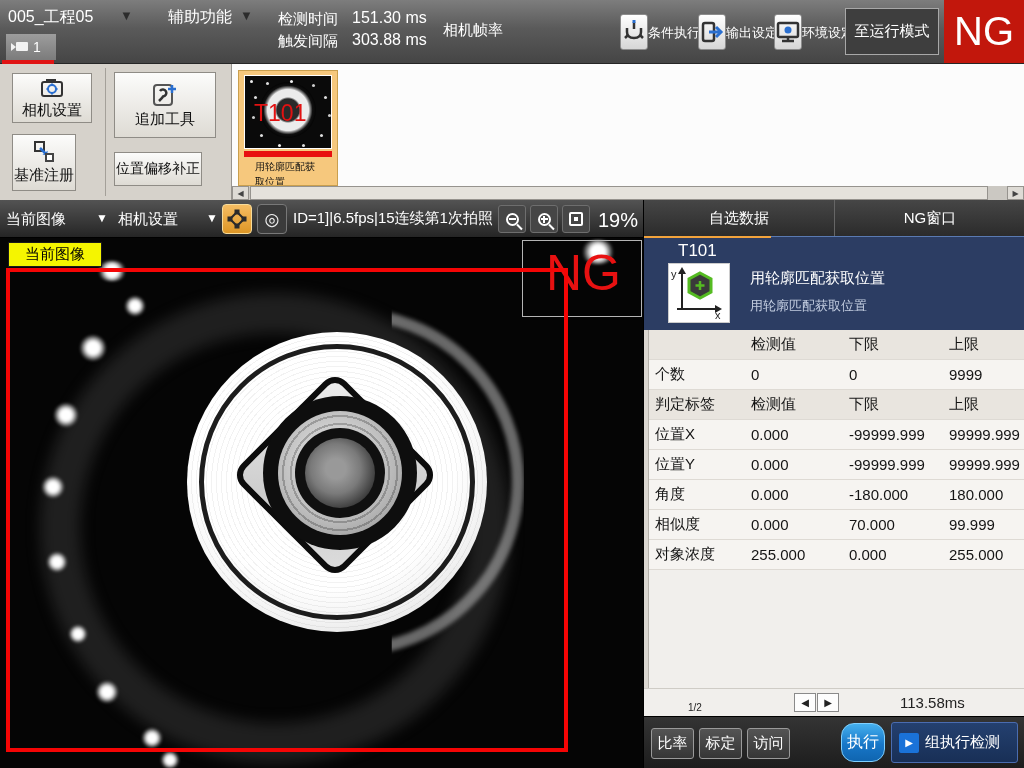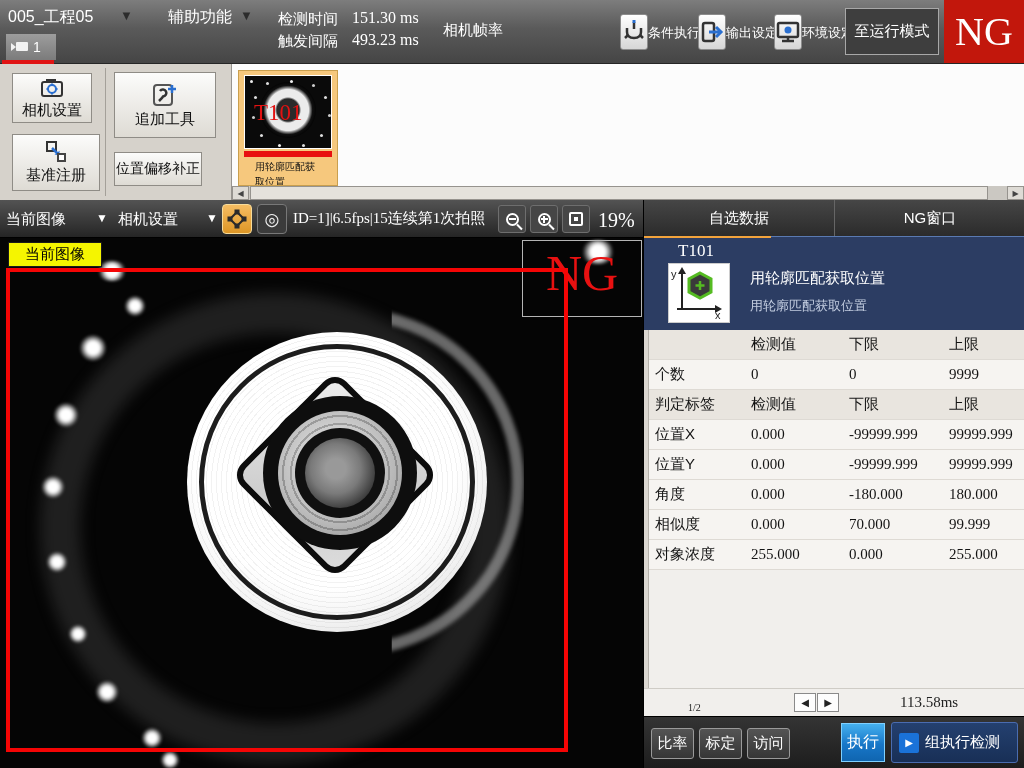--- a/index.html
+++ b/index.html
@@ -1,18 +1,18 @@
 <!DOCTYPE html>
 <html><head>
 <meta charset="utf-8">
 <style>
 *{margin:0;padding:0;box-sizing:border-box}
 html,body{width:1024px;height:768px}
 body{font-family:"Liberation Sans","DejaVu Sans",sans-serif;background:#000}
-.serif{font-family:Liberation Serif, serif}
+.serif{font-family:Liberation Sans, sans-serif}
 .screen{position:relative;width:1024px;height:768px;overflow:hidden;background:#ffffff}
 
 
 .header{position:absolute;left:0;top:0;width:1024px;height:64px;background:linear-gradient(#7d7d7d,#5a5a5a 45%,#454545);border-bottom:1px solid #262626}
 .proj{position:absolute;left:8px;top:7px;color:#fff;font-size:16px}
 .caret{position:absolute;color:#2c2c2c;font-size:13px}
 .caret.c1{left:120px;top:8px}
 .caret.c2{left:240px;top:8px}
 .aux{position:absolute;left:168px;top:7px;color:#fff;font-size:16px}
 .cam-tab{position:absolute;left:6px;top:34px;width:50px;height:26px;background:linear-gradient(#9d9d9d,#7b7b7b);display:flex;align-items:center;gap:4px;padding-left:5px;color:#fff;font-size:14px}
@@ -23,21 +23,21 @@
 .hbtn .ibox{width:38px;height:36px;background:linear-gradient(#ffffff,#d6d6d6);border:1px solid #8c8c8c;border-radius:3px;display:flex;align-items:center;justify-content:center}
 .hbtn .cap{color:#fff;font-size:13px;margin-top:2px;white-space:nowrap}
 .runmode{position:absolute;left:845px;top:8px;width:94px;height:47px;background:#3e3e3e;border:1px solid #a8a8a8;color:#fff;font-size:15px;display:flex;align-items:center;justify-content:center;cursor:pointer}
 .nghead{position:absolute;left:944px;top:0;width:80px;height:63px;background:#c2170c;color:#fff;display:flex;align-items:center;justify-content:center;font-size:40px}
 
 
 .left-panel{position:absolute;left:0;top:64px;width:232px;height:136px;background:#d6d2cb;border-right:1px solid #97948f}
 .lp-div{position:absolute;left:105px;top:4px;width:1px;height:128px;background:#a4a099}
 .lbtn{position:absolute;background:linear-gradient(#fcfcfb,#dedbd4);border:1px solid #8f8c86;color:#111;display:flex;flex-direction:column;align-items:center;justify-content:center;font-size:15px;gap:2px;cursor:pointer}
 #btn-cam{left:12px;top:9px;width:80px;height:50px}
-#btn-ref{left:12px;top:70px;width:88px;height:57px}
+#btn-ref{left:12px;top:70px;width:64px;height:57px}
 #btn-addtool{left:114px;top:8px;width:102px;height:66px}
 #btn-offset{left:114px;top:88px;width:88px;height:34px;font-size:14px}
 
 
 .tool-strip{position:absolute;left:232px;top:64px;width:792px;height:136px;background:#fcfcfc}
 .thumb-card{position:absolute;left:6px;top:6px;width:100px;height:116px;background:#f6c87d;border:1px solid #c99f4e;overflow:hidden;cursor:pointer}
 .thumb-img{position:absolute;left:5px;top:4px;width:88px;height:74px;background:#0a0a0a;border:1px solid #fff;overflow:hidden}
 .mc1{position:absolute;left:15px;top:6px;width:56px;height:56px;border-radius:50%;background:radial-gradient(circle,#2a2a2a 0 28%,#ececec 33% 52%,#8a8a8a 56%,#101010 62%,#050505 70%)}
 .mc-dots{position:absolute;left:5px;top:4px;width:3px;height:3px;border-radius:50%;background:#eee;box-shadow:16px 2px 0 #ddd,40px 0 0 #eee,62px 4px 0 #ccc,74px 16px 0 #ddd,4px 16px 0 #ddd,78px 34px 0 #ccc,2px 36px 0 #ccc,10px 54px 0 #ddd,70px 54px 0 #ddd,28px 64px 0 #eee,52px 64px 0 #ddd}
 .thumb-id{position:absolute;left:9px;top:24px;color:#e21212;font-size:23px}
@@ -103,21 +103,21 @@
 .trow.head,.trow.subhead{background:#e9e5df}
 .neg{color:#e01818}
 .pager{position:absolute;left:0;top:488px;width:381px;height:28px;background:#f1efec;border-top:1px solid #cfccc6}
 .pg-page{position:absolute;left:44px;top:13px;font-size:10px;color:#222}
 .pg-btn{position:absolute;top:4px;width:22px;height:19px;background:#fdfdfd;border:1px solid #8a8a8a;font-size:10px;color:#222;display:flex;align-items:center;justify-content:center;cursor:pointer}
 .pg-prev{left:150px}.pg-next{left:173px}
 .pg-time{position:absolute;left:256px;top:5px;font-size:15px;color:#222}
 .pfoot{position:absolute;left:0;top:516px;width:381px;height:52px;background:linear-gradient(#343434,#1d1d1d);border-top:1px solid #000}
 .fbtn{position:absolute;top:11px;width:43px;height:31px;background:linear-gradient(#545454,#363636);border:1px solid #9a9a9a;border-radius:3px;color:#fff;font-size:15px;display:flex;align-items:center;justify-content:center;cursor:pointer}
 .fb1{left:7px}.fb2{left:55px}.fb3{left:103px}
-.exec{position:absolute;left:197px;top:6px;width:44px;height:39px;background:linear-gradient(#45b0ee,#1877c8 55%,#0f65b0);border:1px solid #7fd0ff;border-radius:0;color:#fff;font-size:16px;display:flex;align-items:center;justify-content:center;cursor:pointer}
+.exec{position:absolute;left:197px;top:6px;width:44px;height:39px;background:linear-gradient(#45b0ee,#1877c8 55%,#0f65b0);border:1px solid #7fd0ff;border-radius:13px;color:#fff;font-size:16px;display:flex;align-items:center;justify-content:center;cursor:pointer}
 .gexec{position:absolute;left:247px;top:5px;width:127px;height:41px;background:linear-gradient(#24406f,#182f56);border:1px solid #4a6cb0;border-radius:3px;color:#fff;font-size:15px;display:flex;align-items:center;gap:6px;padding-left:7px;cursor:pointer}
 .playbox{width:20px;height:20px;background:#1a72d8;border-radius:2px;color:#fff;font-size:10px;display:flex;align-items:center;justify-content:center}
 </style>
 </head>
 <body>
 
 <div class="screen">
 
   <div class="header">
     <span class="proj">005_工程05</span>
@@ -130,21 +130,21 @@
           <path d="M0 2l5 4-5 4z" fill="#f2f2f2"></path>
           <rect x="5" y="1" width="12" height="9" rx="1" fill="#f2f2f2"></rect>
         </svg>
       <span>1</span>
     </div>
     <div class="cam-tab-bar"></div>
 
     <span class="mlab" style="left:278px;top:10px">检测时间</span>
     <span class="mval serif" style="left:352px;top:9px">151.30 ms</span>
     <span class="mlab" style="left:278px;top:32px">触发间隔</span>
-    <span class="mval serif" style="left:352px;top:31px">493.23 ms</span>
+    <span class="mval serif" style="left:352px;top:31px">303.88 ms</span>
     <span class="mlab" style="left:443px;top:21px">相机帧率</span>
 
     <div class="hbtn" style="left:620px">
       <span class="ibox">
         <svg width="26" height="26" viewBox="0 0 26 26">
             <path d="M13 3v7" stroke="#333" stroke-width="2.5" fill="none"></path>
             <path d="M6 9v4c0 4 3 6 7 6s7-2 7-6V9" stroke="#333" stroke-width="2.5" fill="none"></path>
             <path d="M11.5 2.5h3" stroke="#2a6fd0" stroke-width="3"></path>
             <path d="M4 19l3-3M22 19l-3-3" stroke="#333" stroke-width="2.5"></path>
           </svg>

